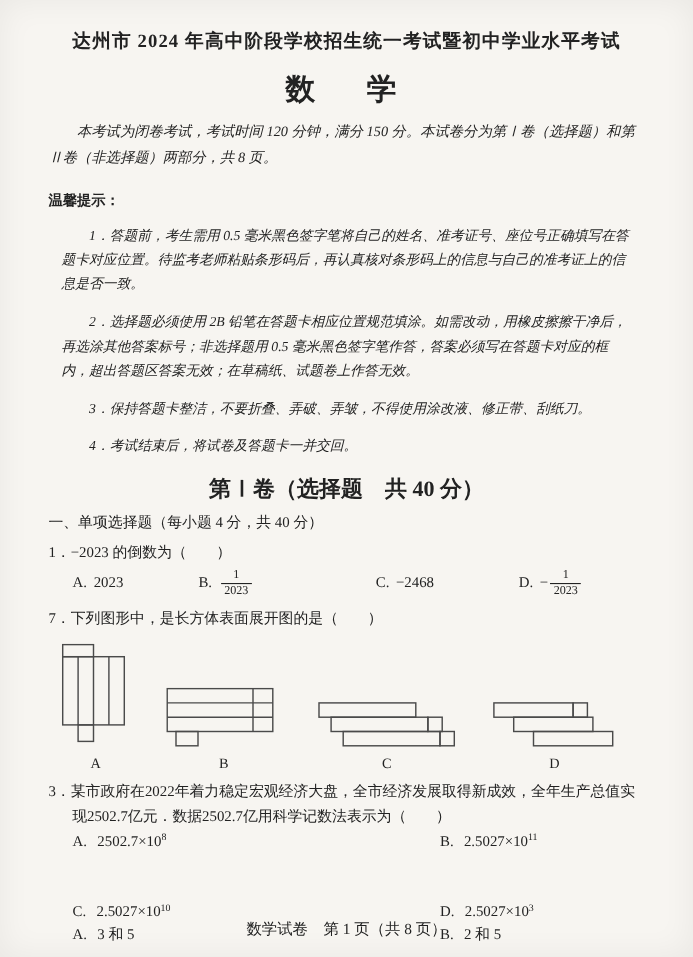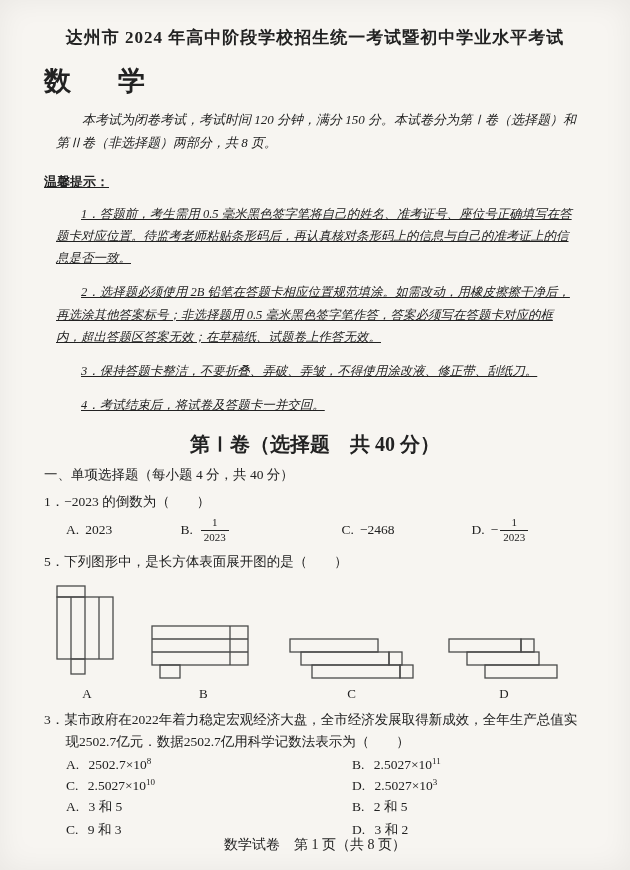--- a/index.html
+++ b/index.html
@@ -4,38 +4,38 @@
 <style>
   html,body{margin:0;padding:0;background:#e3e1dd;}
   .paper{
     width:630px;height:870px;margin:0 auto;box-sizing:border-box;
     background:#f7f5f1;color:#222;position:relative;
     padding:26px 44px 0 44px;
     font-family:"Liberation Serif", serif;
     box-shadow:inset 0 0 30px rgba(0,0,0,0.06);
   }
   .exam-title{font-size:17px;font-weight:700;text-align:center;margin:0;letter-spacing:1px;}
-  .subject-title{font-size:27px;font-weight:700;margin:14px 0 10px 0;letter-spacing:10px;}
-  .intro{font-size:13px;line-height:1.75;text-indent:2em;margin:8px 0 0 12px;font-style:italic;}
-  .notice{margin-top:18px;text-decoration:underline;}
+  .subject-title{font-size:27px;font-weight:700;text-align:center;margin:14px 0 10px 0;letter-spacing:10px;}
+  .intro{font-size:13px;line-height:1.75;text-indent:2em;margin:8px 0 0 0;font-style:italic;}
+  .notice{margin-top:18px;}
   .notice-title{font-size:13px;font-weight:700;margin-bottom:4px;}
   .notice-item{font-size:12.5px;line-height:1.78;text-indent:2em;margin:12px;font-style:italic;}
   .section-title{font-size:20px;font-weight:700;text-align:center;margin:14px 0 8px 0;}
   .part-title{font-size:13.5px;font-weight:400;margin:4px 0 2px 0;}
   .stem{font-size:13.5px;line-height:1.65;margin:7px 0 3px 0;padding-left:1.6em;text-indent:-1.6em;}
   .options-row{display:flex;align-items:center;padding-left:22px;font-size:13.5px;margin:3px 0 2px 0;}
   .options-row .opt{display:inline-flex;align-items:center;}
   .options-row .opt:nth-child(1){flex:0 0 22%;}
   .options-row .opt:nth-child(2){flex:0 0 31%;}
   .options-row .opt:nth-child(3){flex:0 0 25%;}
   .options-row .opt:nth-child(4){flex:0 0 22%;}
   .opt-label{margin-right:6px;}
   .frac{display:inline-flex;flex-direction:column;text-align:center;font-size:11px;line-height:1.25;vertical-align:middle;margin:0 2px;}
   .frac .den{border-top:1px solid #222;padding:0 3px;}
-  .options-grid{display:grid;grid-template-columns:55% 45%;row-gap:5px;padding-left:22px;font-size:13.5px;margin:4px 0 2px 0;}
+  .options-grid{display:grid;grid-template-columns:55% 45%;row-gap:5px;padding-left:22px;font-size:13.5px;margin:4px 0 2px 0;gap:48px;}
   .sup{font-size:9px;position:relative;top:-5px;}
   .figs{display:flex;justify-content:space-between;align-items:flex-end;padding:8px 26px 0 12px;}
   .fig{display:flex;flex-direction:column;align-items:center;}
   .fig svg rect,.fig svg line{stroke:#4a4a4a;fill:none;stroke-width:1.3;}
   .fig-label{font-size:13px;margin-top:5px;}
   .page-footer{position:absolute;left:0;bottom:16px;width:100%;text-align:center;font-size:14px;}
 </style>
 </head>
 <body>
 
@@ -79,21 +79,21 @@
         <span>−</span>
         <span class="frac">
           <span class="num">1</span>
           <span class="den">2023</span>
         </span>
       </span>
     </div>
   </div>
 
   <div class="question">
-    <p class="stem">5．下列图形中，是长方体表面展开图的是（　　）</p>
+    <p class="stem">7．下列图形中，是长方体表面展开图的是（　　）</p>
     <div class="figs">
 
       <div class="fig">
         <svg width="62" height="96" viewBox="0 0 62 96">
           <rect x="1" y="12" width="56" height="62"></rect>
           <line x1="15" y1="12" x2="15" y2="74"></line>
           <line x1="29" y1="12" x2="29" y2="74"></line>
           <line x1="43" y1="12" x2="43" y2="74"></line>
           <rect x="1" y="1" width="28" height="11"></rect>
           <rect x="15" y="74" width="14" height="15"></rect>

